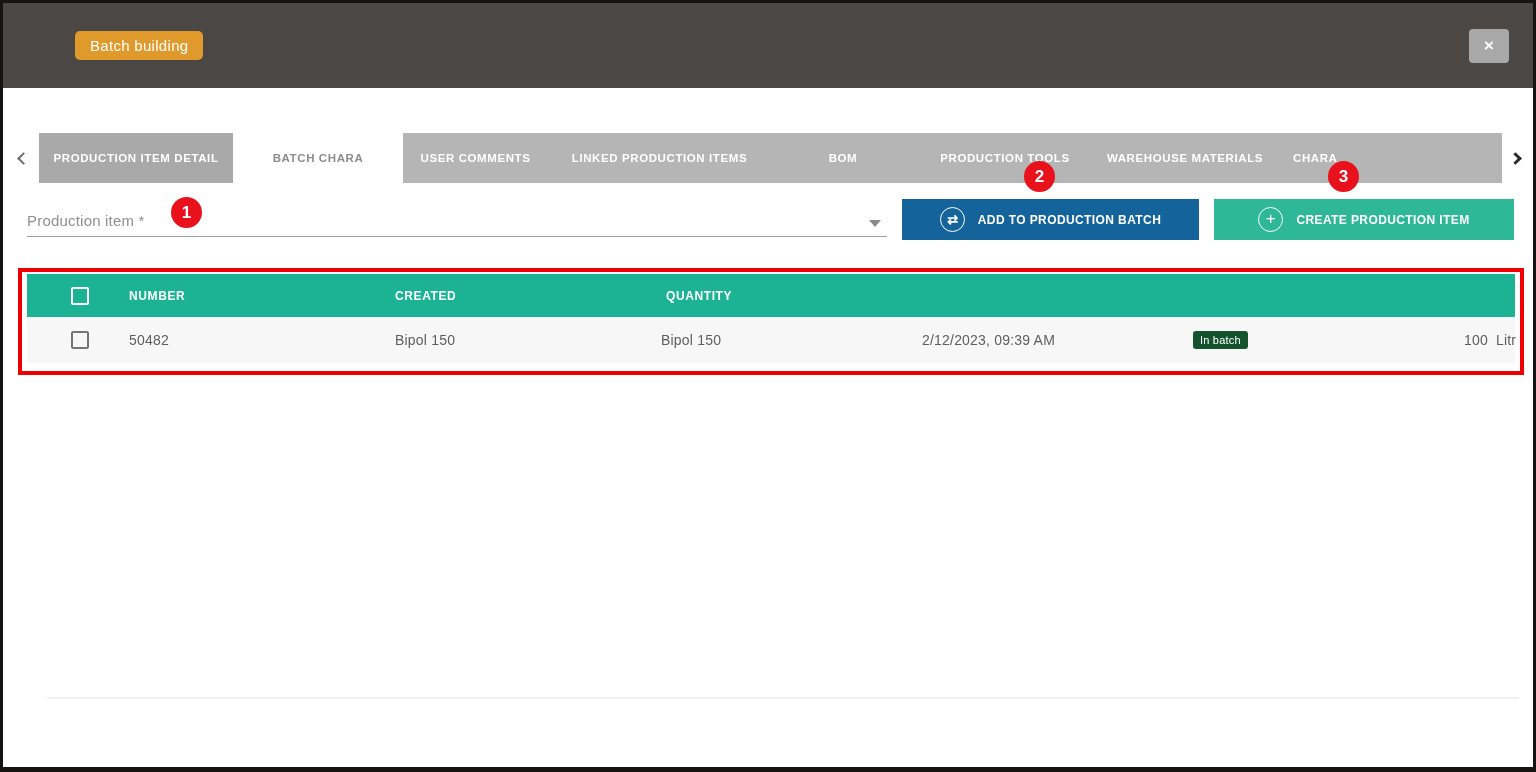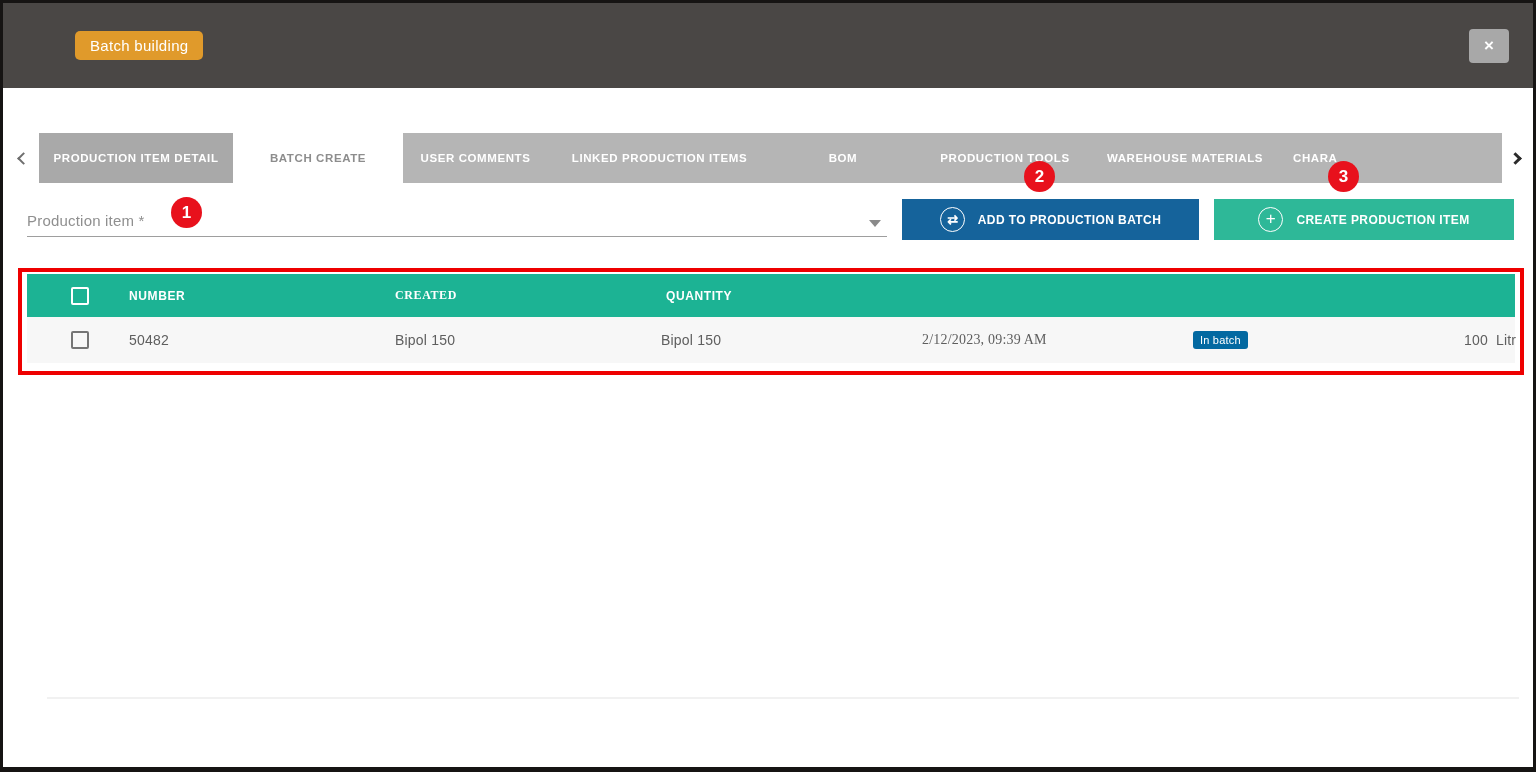--- a/index.html
+++ b/index.html
@@ -100,30 +100,30 @@
     border:4px solid #ee0000; padding:2px 5px; background:#ffffff;
   }
   .trow { display:flex; width:100%; }
   .thead { background:#1cb394; height:43px; }
   .tbody-row { background:#f7f7f7; height:46px; }
   .cell { display:flex; align-items:center; flex:0 0 auto;margin-left:26px; }
   .c-check { width:50px; padding-left:18px; }
   .c-number { width:240px; }
   .c-material { width:240px; }
   .c-matname { width:235px; }
-  .c-created { width:245px;font-family:Liberation Serif, serif; }
+  .c-created { width:245px; }
   .c-status { width:245px; }
   .c-qty { flex:1 1 auto; }
   .thead .cell { color:#ffffff; font-size:12px; font-weight:bold; letter-spacing:0.6px; }
   .tbody-row .cell { color:#5e5e5e; font-size:14px; letter-spacing:0.2px; }
   .checkbox { width:18px; height:18px; border-radius:2px; cursor:pointer; }
   .checkbox.white { border:2px solid #ffffff; }
   .checkbox.gray { border:2px solid #757575; }
   .status-chip {
-    background:#0369a1; color:#ffffff; font-size:11px;
+    background:#14532d; color:#ffffff; font-size:11px;
     padding:3px 7px; border-radius:3px; letter-spacing:0.2px;
   }
   .qty-unit { margin-left:8px; }
 
   
   .bottom-divider {
     position:absolute; left:44px; right:14px; top:694px; height:2px; background:#f1f1f1;
   }
 </style>
 </head>
@@ -134,21 +134,21 @@
   <div class="header">
     <span class="status-pill">Batch building</span>
     <div class="close-btn">
       <span>×</span>
     </div>
   </div>
 
   <div class="tabbar">
     <div class="tab-strip">
       <div class="tab shaded" style="width:194px">PRODUCTION ITEM DETAIL</div>
-      <div class="tab active" style="width:170px">BATCH CREATE</div>
+      <div class="tab active" style="width:170px">BATCH CHARA</div>
       <div class="tab" style="width:145px">USER COMMENTS</div>
       <div class="tab" style="width:223px">LINKED PRODUCTION ITEMS</div>
       <div class="tab" style="width:144px">BOM</div>
       <div class="tab" style="width:180px">PRODUCTION TOOLS</div>
       <div class="tab" style="width:180px">WAREHOUSE MATERIALS</div>
       <div class="tab clipped" style="width:94px">CHARA</div>
     </div>
     <div class="tab-scroll-left">
       <span class="chev left"></span>
     </div>

